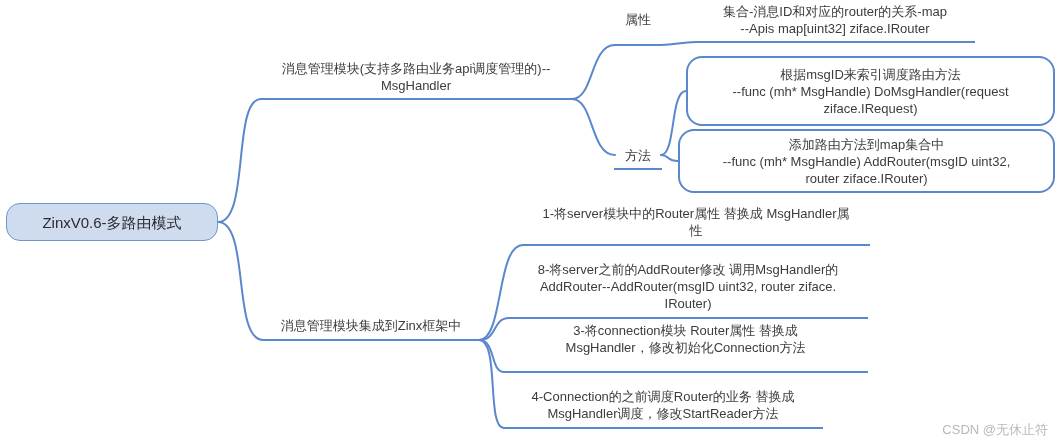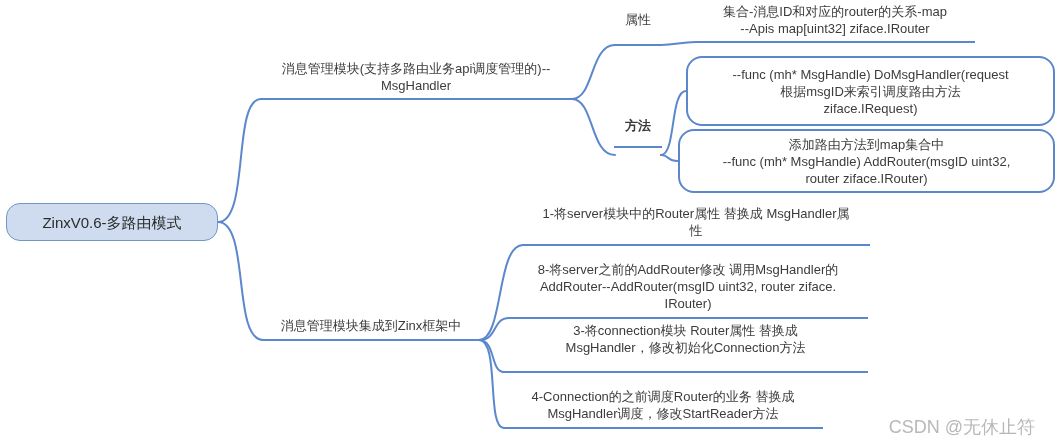--- a/index.html
+++ b/index.html
@@ -53,32 +53,32 @@
   .boxed{
     border:2px solid var(--line-color);
     border-radius:16px;
     display:flex;flex-direction:column;
     align-items:center;justify-content:center;
   }
   
   #n-branch-msg   {left:260px;bottom:345px;width:312px;padding-bottom:4px;}
   #n-attr         {left:614px;bottom:399px;width:48px;padding-bottom:16px;}
   #n-attr-child   {left:695px;bottom:402px;width:280px;padding-bottom:4px;}
-  #n-method       {left:614px;bottom:297px;width:48px;padding-bottom:12px;font-weight:bold;}
+  #n-method       {left:614px;bottom:275px;width:48px;padding-bottom:4px;}
   #n-box1         {left:686px;top:56px;width:369px;height:70px;}
   #n-box2         {left:678px;top:129px;width:377px;height:64px;}
   #n-branch-int   {left:262px;bottom:104px;width:218px;padding-bottom:5px;}
   #n-step1        {left:522px;bottom:199px;width:348px;padding-bottom:5px;}
   #n-step2        {left:508px;bottom:126px;width:360px;padding-bottom:5px;}
   #n-step3        {left:503px;bottom:72px;width:365px;padding-bottom:15px;}
   #n-step4        {left:503px;bottom:16px;width:320px;padding-bottom:5px;}
   .watermark{
     position:absolute;
-    right:26px;bottom:6px;
-    font-size:18px;
+    right:13px;bottom:6px;
+    font-size:13px;
     color:#b8b8b8;
   }
 </style>
 </head>
 <body>
 
 <div class="canvas">
 
   <svg class="edges" width="1061" height="445">
     <path class="edge" d="M218,222 C250,222 232,99 261,99"></path>
@@ -104,22 +104,22 @@
   <div class="node uline" id="n-attr">属性</div>
 
   <div class="node uline" id="n-attr-child">
     <div>集合-消息ID和对应的router的关系-map</div>
     <div>--Apis map[uint32] ziface.IRouter</div>
   </div>
 
   <div class="node uline" id="n-method">方法</div>
 
   <div class="node boxed" id="n-box1">
+    <div>根据msgID来索引调度路由方法</div>
     <div>--func (mh* MsgHandle) DoMsgHandler(request</div>
-    <div>根据msgID来索引调度路由方法</div>
     <div>ziface.IRequest)</div>
   </div>
 
   <div class="node boxed" id="n-box2">
     <div>添加路由方法到map集合中</div>
     <div>--func (mh* MsgHandle) AddRouter(msgID uint32,</div>
     <div>router ziface.IRouter)</div>
   </div>
 
   <div class="node uline" id="n-branch-int">消息管理模块集成到Zinx框架中</div>

